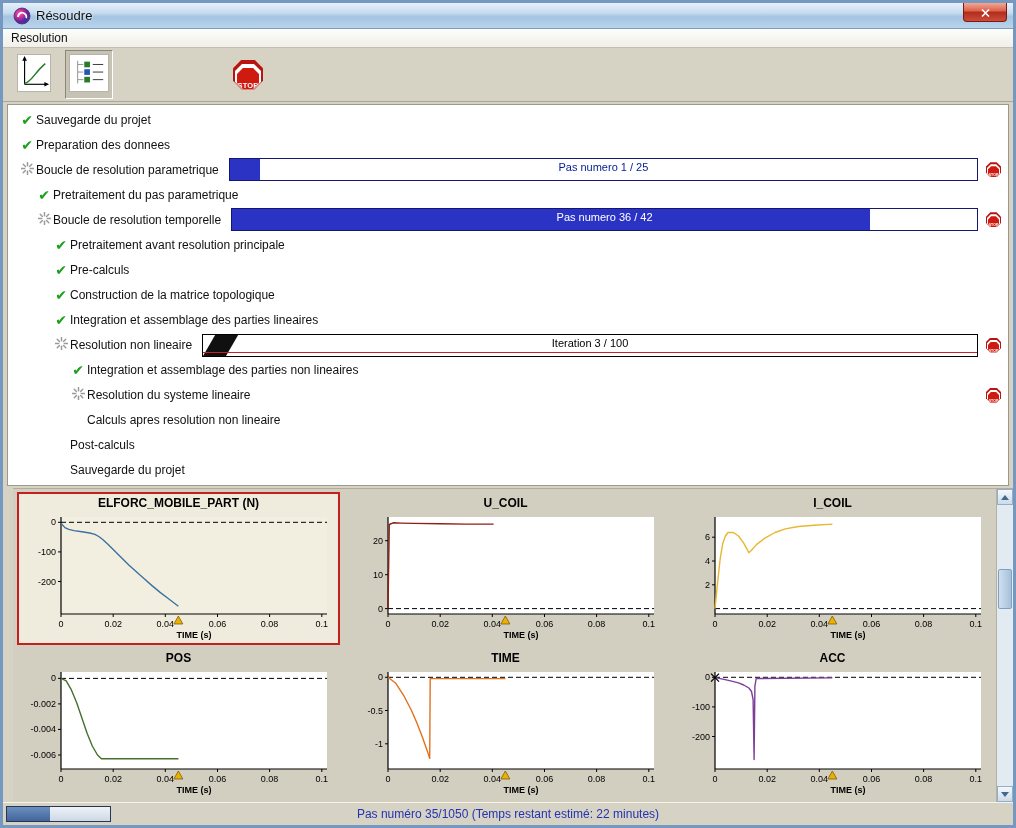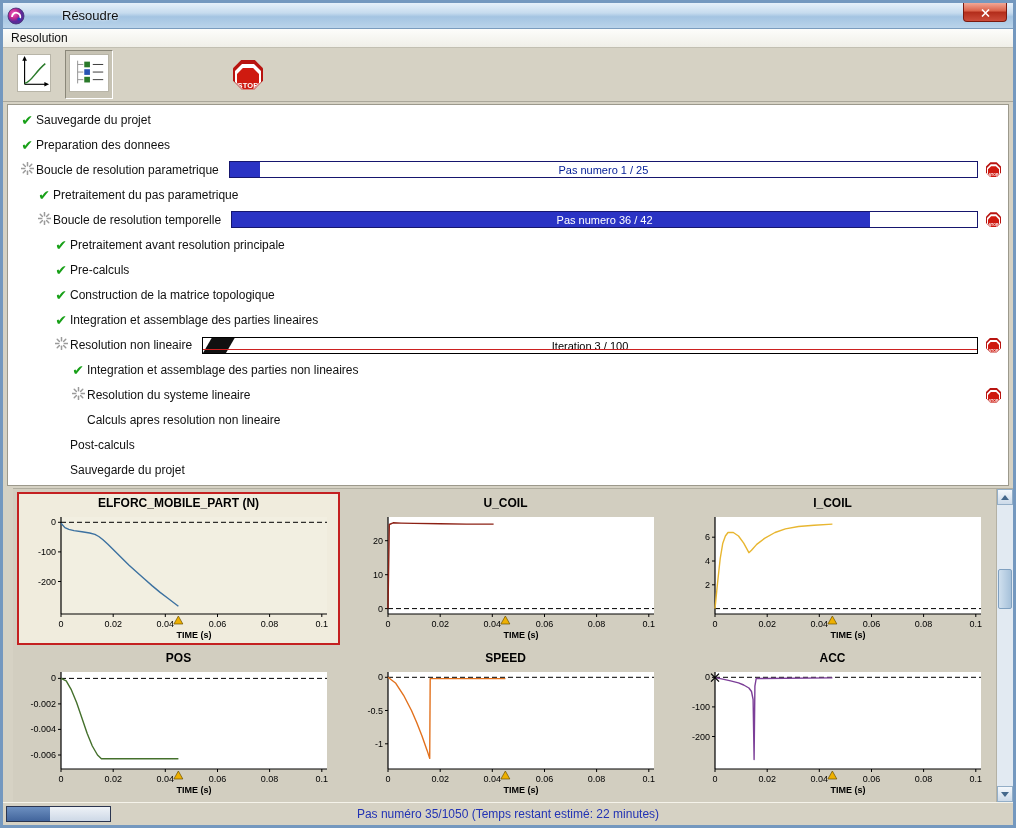--- a/index.html
+++ b/index.html
@@ -4,21 +4,21 @@
 <style>
   * { box-sizing: border-box; margin: 0; padding: 0; }
   html,body { width:1016px; height:828px; overflow:hidden;
     font-family:"Liberation Sans","DejaVu Sans",sans-serif; }
   .window { width:1016px; height:828px; border:3px solid #7498bf;
     display:flex; flex-direction:column; background:#d6d2c4; }
 
   
   .titlebar { height:26px; flex:0 0 26px; display:flex; align-items:center;
     background:linear-gradient(180deg,#e6f0fa 0%,#c6dbee 40%,#a4c4e2 55%,#bad4ea 100%);
-    border-bottom:1px solid #7a9cbe; padding-left:4px;gap:32px; }
+    border-bottom:1px solid #7a9cbe; padding-left:10px; }
   .app-icon { width:18px; height:18px; margin-right:5px; flex:0 0 18px; }
   .win-title { font-size:13px; color:#101010; text-shadow:0 0 3px #fff; }
   .close-btn { margin-left:auto; margin-right:6px; align-self:flex-start;
     width:44px; height:19px; border:1px solid #7a1a10; border-top:none;
     border-radius:0 0 4px 4px; cursor:pointer;
     background:linear-gradient(180deg,#f2a896 0%,#da6048 45%,#b22c1a 50%,#cc4c3a 100%);
     display:flex; align-items:center; justify-content:center; }
 
   
   .menubar { height:19px; flex:0 0 19px; background:linear-gradient(#fdfdfb,#f0efe8);
@@ -44,21 +44,21 @@
   .s3 { width:11px; height:11px; background:#cf1a10; color:#fff; font-weight:bold;
     font-size:3.5px; }
 
   
   .tree-panel { flex:1 1 auto; margin:2px 4px; background:#ffffff;
     border:1px solid #9c998c; display:flex; flex-direction:column; padding:2px 4px; overflow:hidden; }
   .tree-row { flex:1 1 0; min-height:0; display:flex; align-items:center; }
   .st-icon { width:18px; flex:0 0 18px; text-align:center; }
   .st-icon.done { color:#18a018; font-size:14px; font-weight:bold; line-height:14px; }
   .t-label { font-size:12px; color:#101010; white-space:nowrap; padding-right:6px;text-align:right; }
-  .pbar { flex:1 1 auto; height:17px; margin:0 8px 0 4px; position:relative;
+  .pbar { flex:1 1 auto; height:23px; margin:0 8px 0 4px; position:relative;
     background:#fff; overflow:hidden; }
   .pbar.blue { border:1px solid #16166e; }
   .pbar.blue .pfill { position:absolute; left:0; top:0; bottom:0; background:#2a33c4; }
   .pbar.iteration { border:1px solid #000; }
   .pbar.iteration::after { content:''; position:absolute; left:0; right:0; bottom:3px;
     height:1px; background:#cc2020; }
   .pbar.iteration .pfill { position:absolute; left:0; top:0; bottom:0; background:#101010;
     transform:skewX(-30deg); transform-origin:0 100%; }
   .ptext { position:absolute; left:0; right:0; top:0; text-align:center;
     font-size:11px; line-height:16px; }
@@ -456,21 +456,21 @@
             <text x="248.6" y="117" text-anchor="middle" font-size="9">0.08</text>
             <line x1="300.8" y1="104" x2="300.8" y2="107" stroke="#000"></line>
             <text x="300.8" y="117" text-anchor="middle" font-size="9">0.1</text>
             <line x1="40" y1="13.4" x2="306" y2="13.4" stroke="#000" stroke-dasharray="5 3"></line>
             <polyline points="40.0,13.4 45.2,15.9 50.4,24.9 55.6,37.6 60.9,52.9 66.1,68.3 71.3,81.0 76.5,90.0 80.4,93.8 157.4,93.8" fill="none" stroke="#44702c" stroke-width="1.4" stroke-linejoin="round"></polyline>
             <polygon points="157.35294117647058,106 152.85294117647058,114 161.85294117647058,114" fill="#eeb000" stroke="#6b5000" stroke-width="0.7"></polygon>
             <text x="173" y="128" text-anchor="middle" font-size="9" font-weight="bold">TIME (s)</text>
           </svg>
         </div>
         <div class="chart-tile">
-          <div class="chart-title">SPEED</div>
+          <div class="chart-title">TIME</div>
           <svg width="316" height="130">
             <rect x="40" y="7" width="266" height="97" fill="#ffffff"></rect>
             <line x1="40" y1="7" x2="40" y2="104" stroke="#000" stroke-width="1.2"></line>
             <line x1="40" y1="104" x2="306" y2="104" stroke="#000" stroke-width="1.2"></line>
             <line x1="37" y1="12.3" x2="40" y2="12.3" stroke="#000"></line>
             <text x="35" y="15.3" text-anchor="end" font-size="9">0</text>
             <line x1="37" y1="45.5" x2="40" y2="45.5" stroke="#000"></line>
             <text x="35" y="48.5" text-anchor="end" font-size="9">-0.5</text>
             <line x1="37" y1="78.8" x2="40" y2="78.8" stroke="#000"></line>
             <text x="35" y="81.8" text-anchor="end" font-size="9">-1</text>

